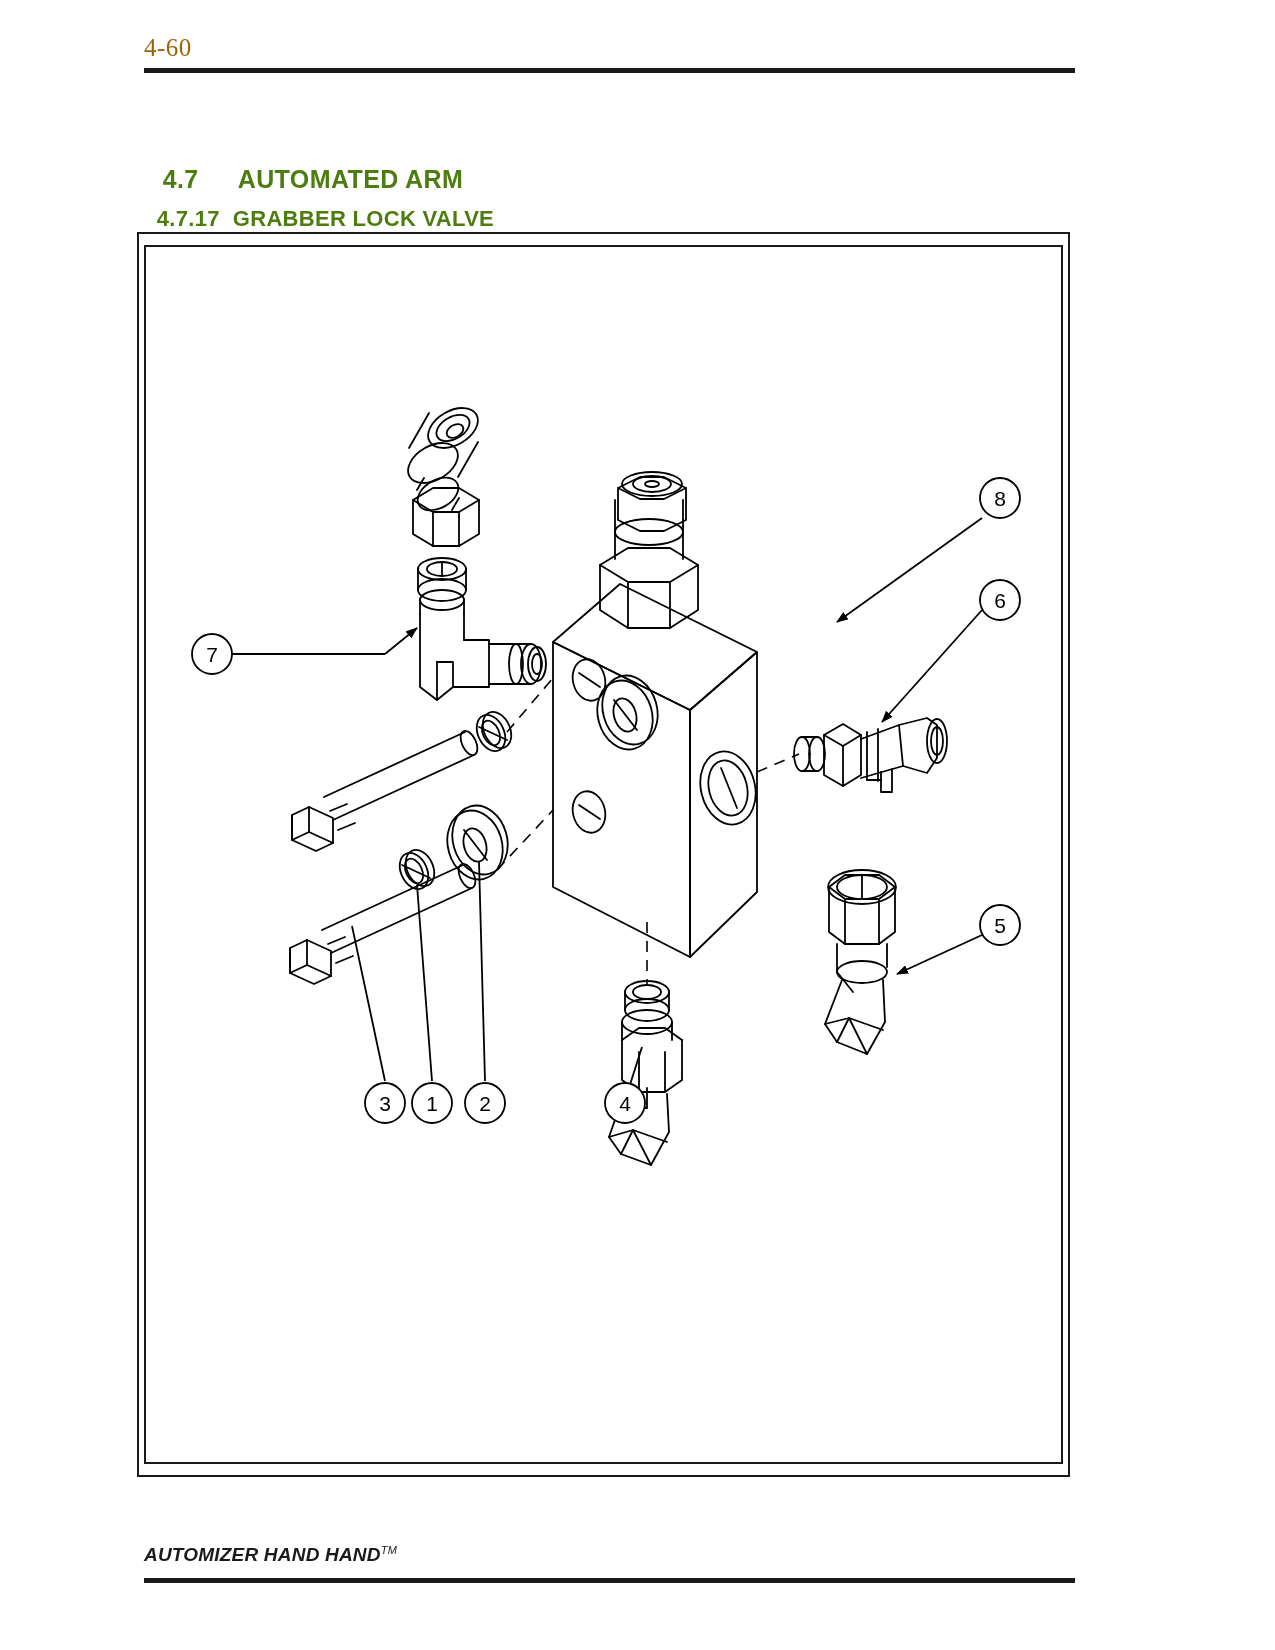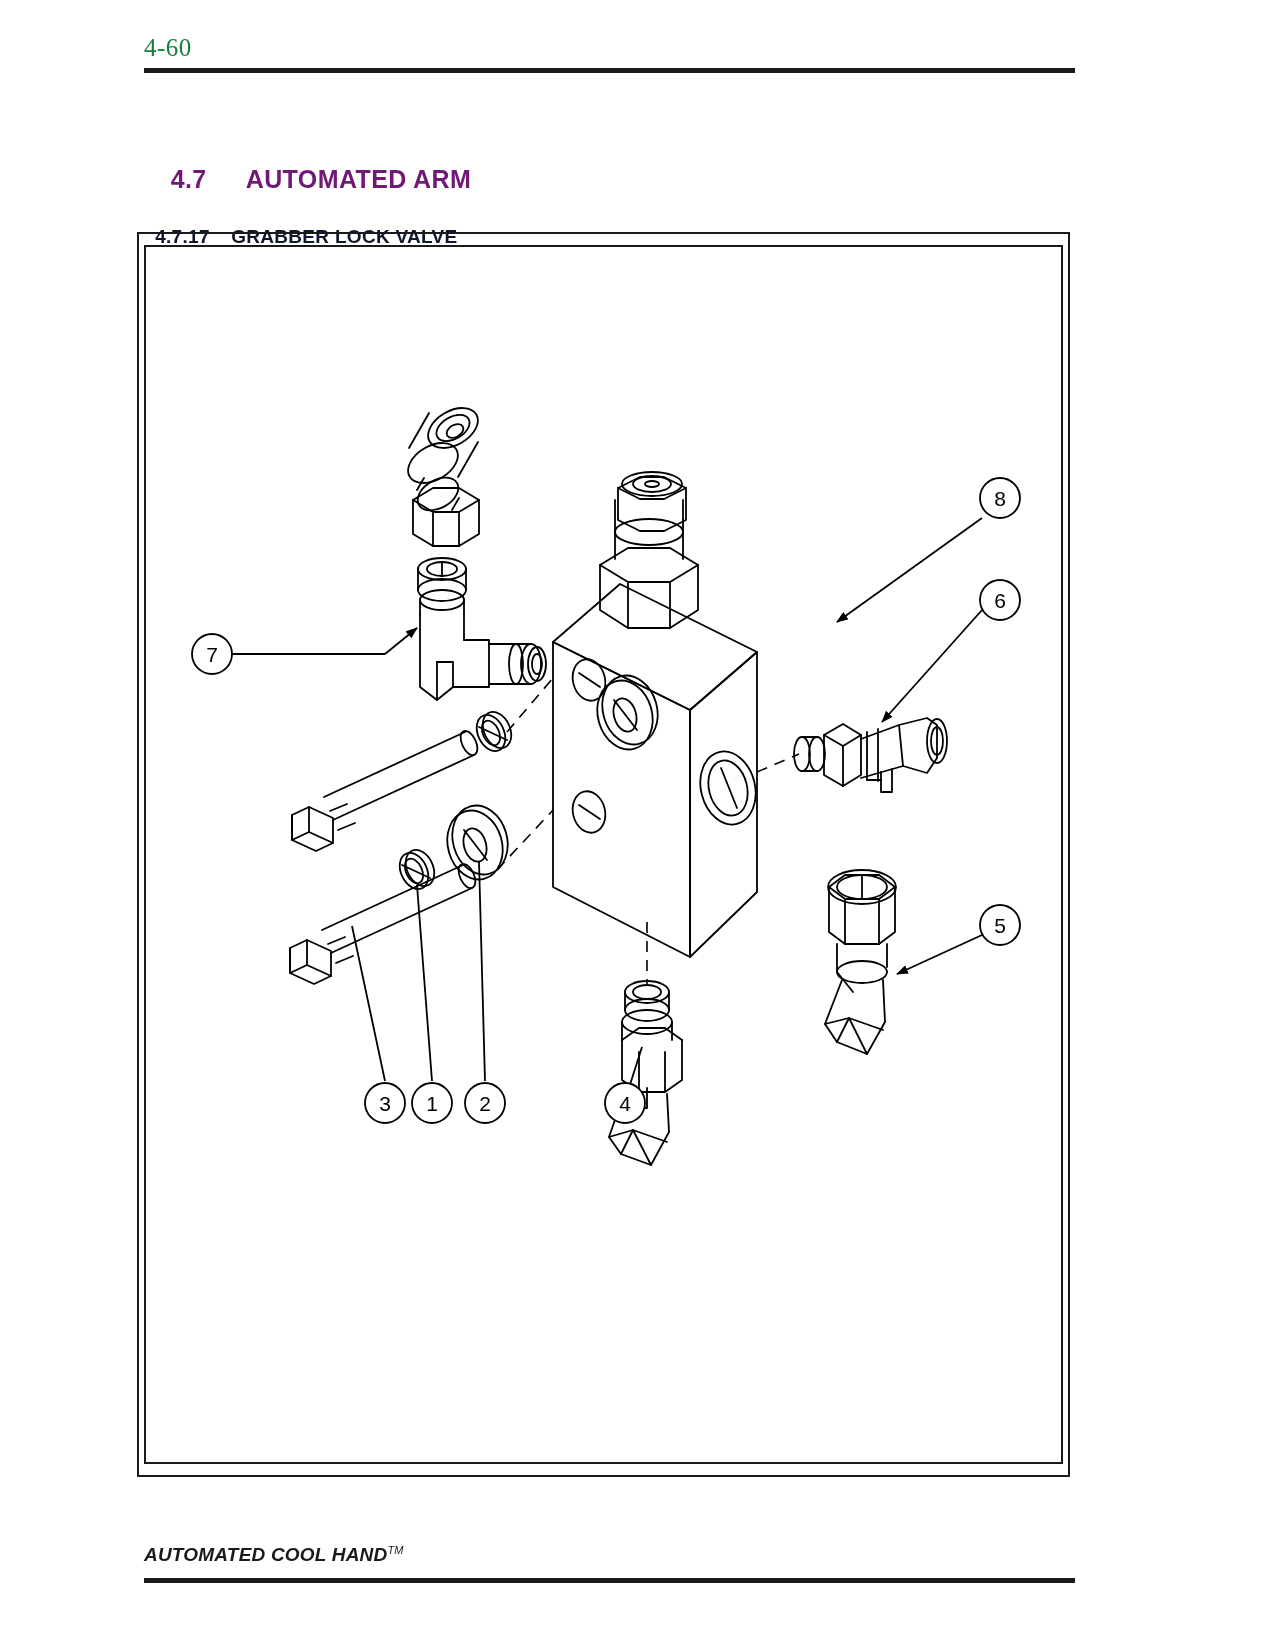--- a/index.html
+++ b/index.html
@@ -16,52 +16,52 @@
     overflow: hidden;
   }
 
   
   #page-number {
     position: absolute;
     left: 144px;
     top: 34px;
     font-family: "Liberation Serif", serif;
     font-size: 25px;
-    color: #15803d;
+    color: #a16207;
     letter-spacing: 0.5px;
   }
   #header-rule {
     position: absolute;
     left: 144px;
     top: 68px;
     width: 931px;
     height: 5px;
     background: #1a1a1a;
   }
 
   
   #section-heading {
     position: absolute;
-    left: 156px;
+    left: 148px;
     top: 136px;
     font-size: 25px;
     font-weight: bold;
-    color: #701a75;
+    color: #4d7c0f;
     letter-spacing: 0.4px;
     white-space: pre;
   }
   #section-heading .num { display: inline-block; width: 75px; }
 
   #subsection-heading {
     position: absolute;
     left: 144px;
-    top: 204px;
-    font-size: 19px;
+    top: 180px;
+    font-size: 22px;
     font-weight: bold;
-    color: #0f172a;
+    color: #4d7c0f;
     letter-spacing: 0.3px;
     white-space: pre;
   }
   #subsection-heading .num { display: inline-block; width: 76px; }
 
   
   #figure-frame {
     position: absolute;
     left: 137px;
     top: 232px;
@@ -374,16 +374,16 @@
     <g>
       <circle cx="488" cy="871" r="20" fill="#fff" stroke="#000" stroke-width="1.8"></circle>
       <text x="488" y="871" text-anchor="middle" dominant-baseline="central" font-family="Liberation Sans, sans-serif" font-size="21" fill="#000">4</text>
     </g>
   </g>
 
 </svg>
 </div>
 
 <div id="footer-text">
-  <span>AUTOMATED COOL HAND</span><span class="tm">TM</span>
+  <span>AUTOMIZER HAND HAND</span><span class="tm">TM</span>
 </div>
 
 <div id="footer-rule"></div>
 
 </body></html>

